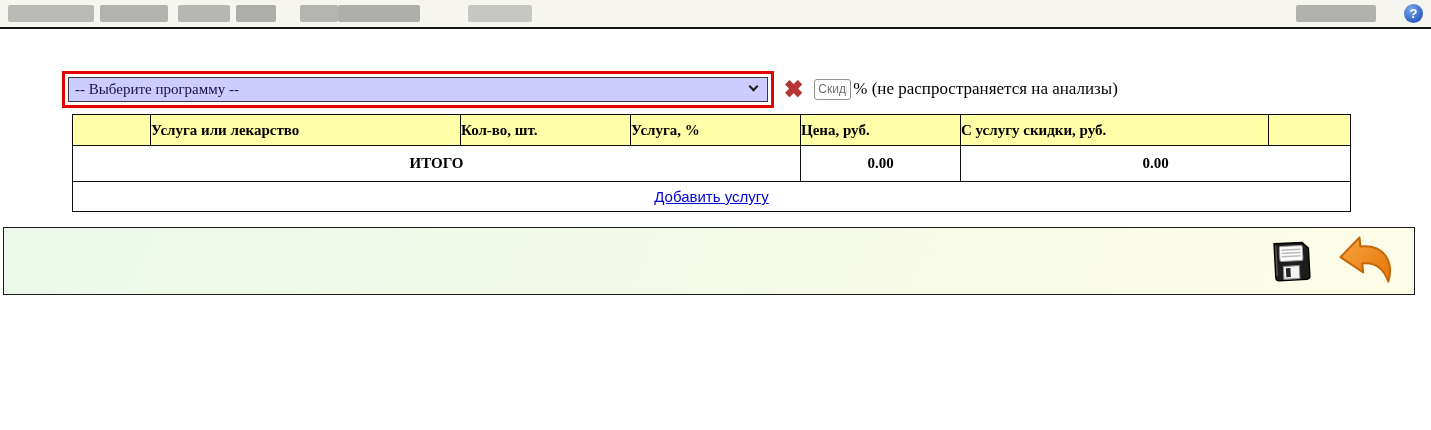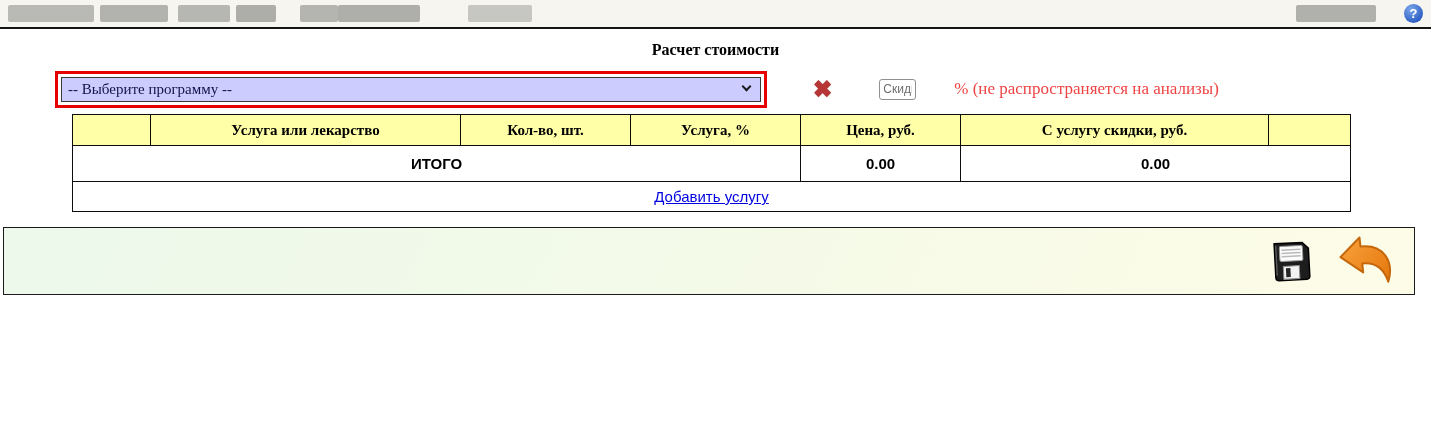--- a/index.html
+++ b/index.html
@@ -40,22 +40,22 @@
   
   .page-title {
     position: absolute; top: 41px; left: 0; width: 100%;
     text-align: center;
     font-family: "Liberation Serif", serif;
     font-weight: bold; font-size: 16px; color: #000;
   }
 
   
   .controls {
-    position: absolute; top: 70px; left: 55px;
-    display: flex; align-items: center; height: 38px; gap: 36px;
+    position: absolute; top: 70px; left: 62px;
+    display: flex; align-items: center; height: 38px;
   }
   .red-box {
     position: relative;
     border: 3px solid #e60000;
     padding: 3px;
     background: #fff;
   }
   .program-select {
     width: 700px; height: 25px;
     background: #ccccff;
@@ -83,39 +83,39 @@
     margin-left: 11px;
     width: 37px; height: 21px;
     border: 1px solid #919191; border-radius: 3px;
     font-family: "Liberation Sans", sans-serif;
     font-size: 12px; color: #333; padding: 1px 3px;
   }
   .discount-input::placeholder { color: #6e6e6e; }
   .discount-note {
     margin-left: 2px;
     font-family: "Liberation Serif", serif;
-    font-size: 17px; color: #ef4444;
+    font-size: 17px; color: #000000;
   }
 
   
   .calc-table {
     position: absolute; top: 114px; left: 72px;
     border-collapse: collapse;
     font-size: 15px;
   }
   .calc-table th, .calc-table td { border: 1px solid #0c0c0c; }
   .calc-table th {
     background: #ffffa8;
     font-family: "Liberation Serif", serif;
     font-weight: bold; color: #000;
-    height: 31px; text-align: center;
+    height: 31px; text-align: left;
   }
   .row-total td {
     height: 36px; text-align: center;
-    font-family: Liberation Sans, sans-serif;
+    font-family: Liberation Serif, serif;
     font-weight: bold; color: #000;
   }
   .row-add td { height: 30px; text-align: center; }
   .add-link {
     color: #0000e0; text-decoration: underline;
     font-family: "Liberation Sans", sans-serif;
     font-size: 15px; cursor: pointer; margin-top: 44px;
   }
 
   
@@ -139,21 +139,20 @@
     <div class="rb rb2"></div>
     <div class="rb rb3"></div>
     <div class="rb rb4"></div>
     <div class="rb rb5"></div>
     <div class="rb rb6"></div>
     <div class="rb rb7"></div>
     <div class="rb rb8"></div>
     <div class="help">?</div>
   </div>
 
-  <div class="page-title">Расчет стоимости</div>
 
   <div class="controls">
     <div class="red-box">
       <select class="program-select">
         <option>-- Выберите программу --</option>
       </select>
       <span class="chev"></span>
     </div>
     <span class="x-icon">✖</span>
     <input class="discount-input" type="text" placeholder="Скидка" style="">

